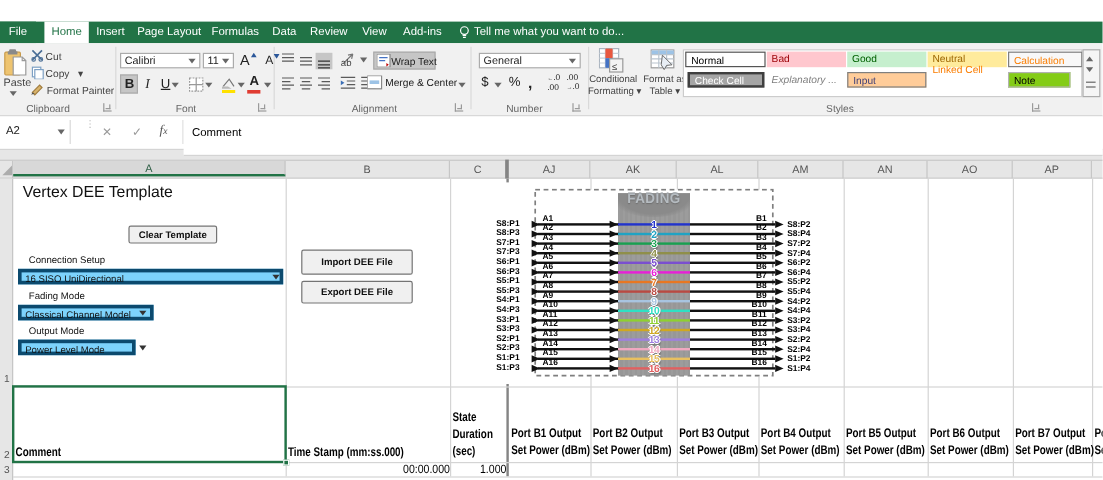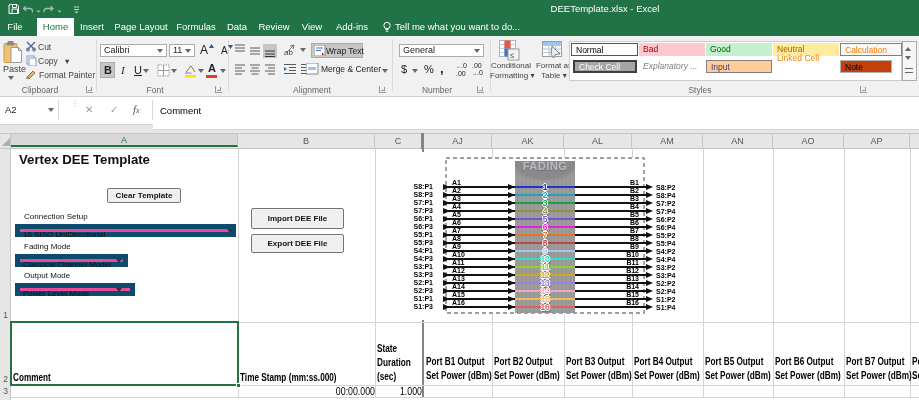--- a/index.html
+++ b/index.html
@@ -28,58 +28,34 @@
 #colhead{position:absolute;left:0;top:133px;width:919px;height:16px;background:#e6e6e6;border-top:1px solid #c6c6c6;border-bottom:1px solid #c6c6c6}
 .ch{position:absolute;top:0;height:15px;font-size:9px;color:#555;line-height:15px;text-align:center;border-right:1px solid #c6c6c6}
 #grid{position:absolute;left:0;top:149px;width:919px;height:251px;background:#fff}
 .vgl{position:absolute;top:0;width:1px;height:248px;background:#d4d4d4}
 .hgl{position:absolute;left:11px;width:908px;height:1px;background:#d4d4d4}
 #rowhead{position:absolute;left:0;top:0;width:11px;height:251px;background:#e6e6e6;border-right:1px solid #c6c6c6}
 .rn{position:absolute;right:2px;font-size:8.5px;color:#555}
 
 .btn{position:absolute;background:#f0f0f0;border:1px solid #747474;border-radius:2px;font-size:8px;font-weight:bold;color:#111;text-align:center}
 .flabel{position:absolute;font-size:8px;color:#111;white-space:nowrap}
-.select{position:absolute;background:#ec4899;border:5px solid #0c4a6e;font-size:8px;color:#111;white-space:nowrap}
+.select{position:absolute;background:#7dd3fc;border:3px solid #0c4a6e;font-size:8px;color:#111;white-space:nowrap}
 .selarrow{position:absolute;border:3.5px solid transparent;border-top:4.5px solid #333}
 
 .arr{position:absolute;width:0;height:0;border-top:3px solid transparent;border-bottom:3px solid transparent;border-left:7.5px solid #111}
 .ln{position:absolute;height:1.8px}
 .cl{height:1.6px}
 .dl{position:absolute;font-size:7px;font-weight:bold;color:#000;line-height:8px;white-space:nowrap}
 .badge{position:absolute;width:30px;text-align:center;font-size:8.5px;font-weight:bold;line-height:10px;letter-spacing:-0.3px;
  text-shadow:-1px 0 #fff,1px 0 #fff,0 -1px #fff,0 1px #fff,1px 1.5px 1.5px #666}
 .h2{position:absolute;font-size:10.4px;font-weight:bold;color:#000;line-height:14px;white-space:nowrap;transform:scaleX(0.79);transform-origin:0 0}
 .num{position:absolute;font-size:10px;color:#000;text-align:right;transform:scaleX(0.88);transform-origin:100% 0}
 </style></head><body>
 <div id="root">
 
-<div id="titlebar">
-  <svg width="90" height="18" style="position:absolute;left:0;top:0">
-    <g fill="none" stroke="#fff" stroke-width="1">
-      <path d="M10.5 4.5 h6.5 l1.5 1.5 v7.5 h-9.5 v-8.5 z"></path>
-      <path d="M12.5 4.5 v3 h4 v-3"></path>
-      <path d="M12 13 v-4 h5.5 v4"></path>
-    </g>
-    <g fill="none" stroke="#9dbfae" stroke-width="1.3">
-      <path d="M26 6.2 l-2.5 2.3 l2.5 2.3" fill="none"></path>
-      <path d="M24 8.5 h5.5 a3 3 0 0 1 3 3 v0.7"></path>
-    </g>
-    <path d="M36.5 10.5 h4 l-2 2.2 z" fill="#9dbfae"></path>
-    <g fill="none" stroke="#9dbfae" stroke-width="1.3">
-      <path d="M50.5 6.2 l2.5 2.3 l-2.5 2.3" fill="none"></path>
-      <path d="M52.5 8.5 h-5.5 a3 3 0 0 0 -3 3 v0.7"></path>
-    </g>
-    <path d="M57.5 10.5 h4 l-2 2.2 z" fill="#9dbfae"></path>
-    <g stroke="#bed3c7" stroke-width="1.1">
-      <path d="M74 7 h5 M74 9.5 h5"></path>
-    </g>
-    <path d="M74.5 11.5 h4 l-2 2 z" fill="#bed3c7"></path>
-  </svg>
-  <div style="position:absolute;left:545px;top:3px;width:120px;text-align:center;font-size:9.5px">DEETemplate.xlsx - Excel</div>
-</div>
 
 <div id="tabs">
   <div class="tab" style="left:0;width:30px;background:#185c37;background:#217346">File</div>
   <div class="tab sel" style="left:37px;width:37px">Home</div>
   <div class="tab" style="left:76px;width:32px">Insert</div>
   <div class="tab" style="left:112px;width:58px">Page Layout</div>
   <div class="tab" style="left:172px;width:48px">Formulas</div>
   <div class="tab" style="left:222px;width:30px">Data</div>
   <div class="tab" style="left:254px;width:40px">Review</div>
   <div class="tab" style="left:297px;width:30px">View</div>
@@ -245,21 +221,21 @@
   <div class="sty" style="left:571px;top:7px;width:67px;background:#fff;border:1.5px solid #555;line-height:12px">Normal</div>
   <div class="sty" style="left:639px;top:7px;width:66px;background:#ffc7ce;color:#9c0006">Bad</div>
   <div class="sty" style="left:706px;top:7px;width:66px;background:#c6efce;color:#006100">Good</div>
   <div class="sty" style="left:773px;top:7px;width:66px;background:#ffeb9c;color:#9c6500">Neutral</div>
   <div class="sty" style="left:840px;top:7px;width:62px;background:#f8f8f8;color:#fa7d00;border:1px solid #7f7f7f;line-height:13px">Calculation</div>
   <div class="sty" style="left:573px;top:24px;width:64px;background:#a5a5a5;color:#fff;border:2px solid #3f3f3f;line-height:11px">Check Cell</div>
   <div class="sty" style="left:639px;top:24px;width:66px;color:#7f7f7f;font-style:italic">Explanatory ...</div>
   <div class="sty" style="left:706px;top:24px;width:66px;background:#ffcc99;color:#3f3f76;border:1px solid #7f7f7f;line-height:13px">Input</div>
   <div class="sty" style="left:773px;top:16px;width:66px;color:#fa7d00">Linked Cell</div>
   <div style="position:absolute;left:779px;top:74px;width:52px;height:1.5px;background:#ff8001"></div>
-  <div class="sty" style="left:840px;top:24px;width:52px;background:#c2410c;color:#000;border:1px solid #b2b2b2;line-height:13px">Note</div>
+  <div class="sty" style="left:840px;top:24px;width:52px;background:#84cc16;color:#000;border:1px solid #b2b2b2;line-height:13px">Note</div>
   <div style="position:absolute;left:902px;top:5px;width:15px;height:40px;border:1px solid #ababab;background:#f5f5f5"></div>
   <div style="position:absolute;left:905px;top:8px;width:0;height:0;border:3.5px solid transparent;border-bottom:4.5px solid #666"></div>
   <div style="position:absolute;left:905px;top:20px;width:0;height:0;border:3.5px solid transparent;border-top:4.5px solid #666"></div>
   <div style="position:absolute;left:905px;top:32px;width:8px;height:5px;border-top:1.5px solid #666;border-bottom:1.5px solid #666"></div>
   <div class="launch" style="left:860px"></div>
 </div>
 
 <div id="fbar">
   <div style="position:absolute;left:5px;top:7px;font-size:9.5px;color:#222">A2</div>
   <div class="dna" style="position:absolute;left:48px;top:11px"></div>
@@ -306,30 +282,30 @@
   <div class="hgl" style="top:173px"></div>
   <div class="hgl" style="top:236px"></div>
   <div class="hgl" style="top:248px"></div>
   <div id="rowhead">
     <div class="rn" style="top:161px">1</div>
     <div class="rn" style="top:225px">2</div>
     <div class="rn" style="top:237px">3</div>
   </div>
 </div>
 
-<div class="abs" style="left:19px;top:152px;font-size:13.2px;font-weight:bold;color:#111">Vertex DEE Template</div>
+<div class="abs" style="left:19px;top:152px;font-size:13.2px;font-weight:normal;color:#111">Vertex DEE Template</div>
 <div class="btn" style="left:107px;top:188px;width:74px;height:15px;line-height:14px">Clear Template</div>
 <div class="flabel" style="left:24px;top:212px">Connection Setup</div>
 <div class="select" style="left:15px;top:224px;width:221px;height:13px;line-height:12px;padding-left:3px">16 SISO UniDirectional</div>
 <div class="selarrow" style="left:227px;top:229px"></div>
 <div class="flabel" style="left:24px;top:242px">Fading Mode</div>
 <div class="select" style="left:15px;top:254px;width:113px;height:13px;line-height:12px;padding-left:3px">Classical Channel Model</div>
 <div class="selarrow" style="left:116px;top:259px"></div>
 <div class="flabel" style="left:24px;top:271px">Output Mode</div>
-<div class="select" style="left:15px;top:283px;width:120px;height:13px;line-height:12px;padding-left:3px">Power Level Mode</div>
+<div class="select" style="left:15px;top:283px;width:98px;height:13px;line-height:12px;padding-left:3px">Power Level Mode</div>
 <div class="selarrow" style="left:116px;top:288px"></div>
 <div class="btn" style="left:251px;top:208px;width:93px;height:21px;line-height:20px">Import DEE File</div>
 <div class="btn" style="left:251px;top:234px;width:93px;height:19px;line-height:18px">Export DEE File</div>
 
 <div class="abs" style="left:405px;top:152px;width:41px;height:168px;background:#fff"></div>
 <div class="abs" style="left:446px;top:158px;width:235px;height:156px;background:#fff"></div>
 <svg class="abs" style="left:445px;top:157px" width="201" height="158">
       <rect x="1" y="1" width="198" height="155" fill="none" stroke="#7f7f7f" stroke-width="1.4" stroke-dasharray="4 3"></rect>
     </svg>
 <div class="abs" style="left:515px;top:161px;width:60px;height:152px;background:#9a9a9a;background:repeating-linear-gradient(90deg,#9c9c9c 0 2px,#979797 2px 4px)"></div>

